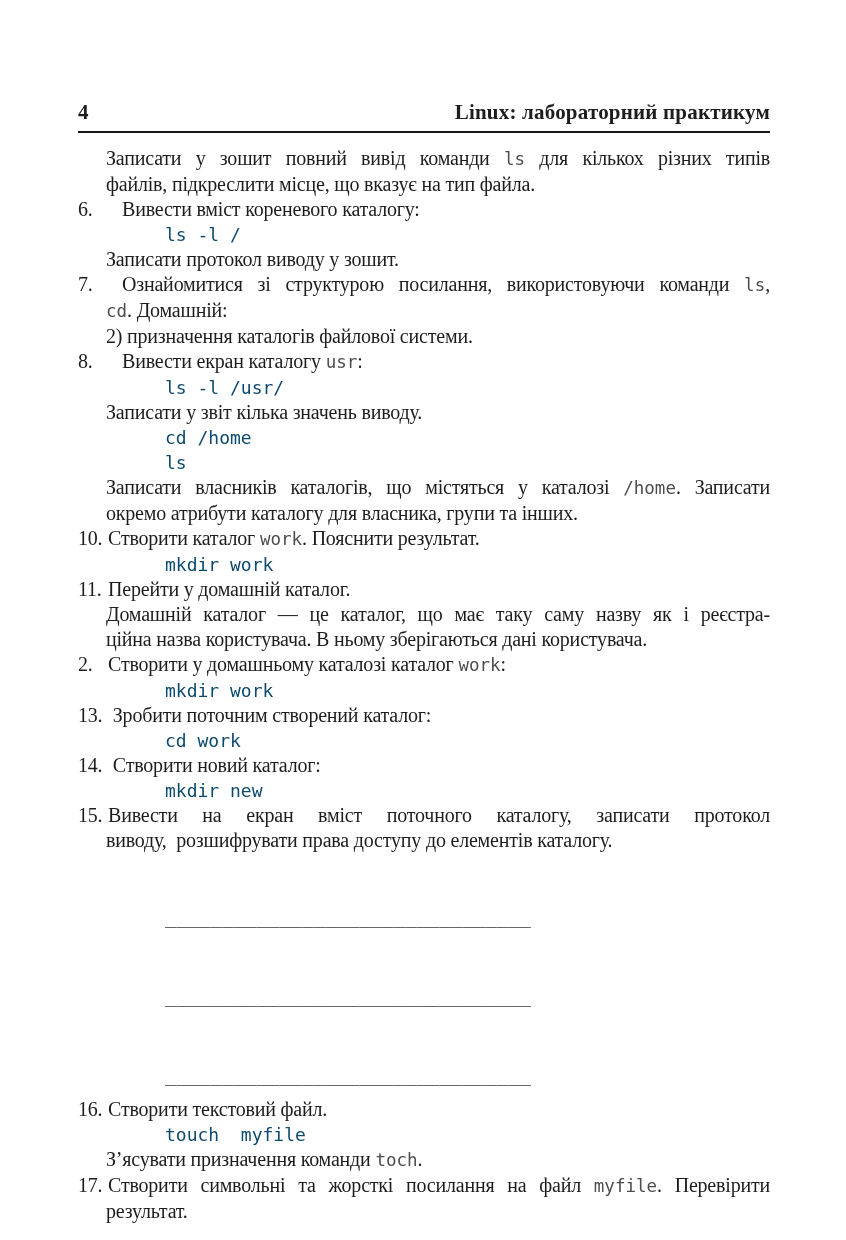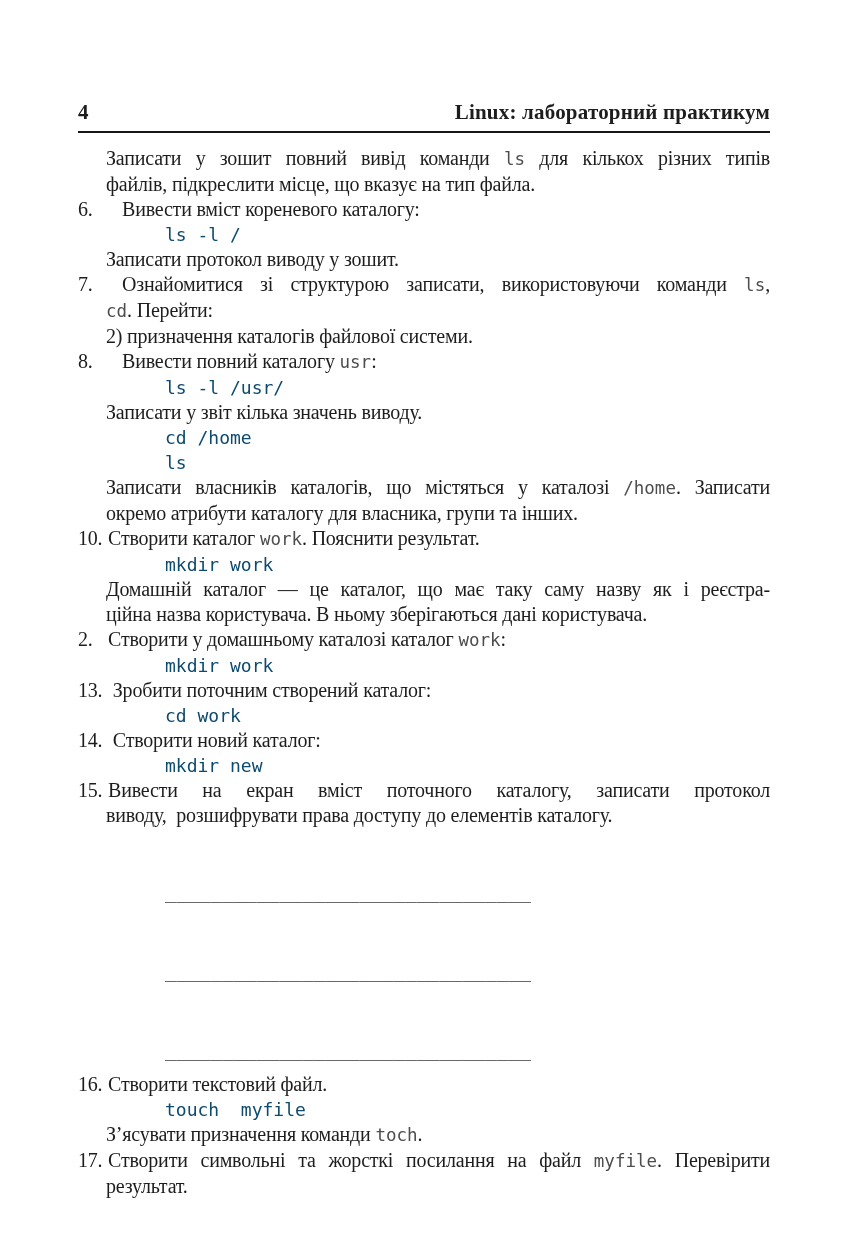--- a/index.html
+++ b/index.html
@@ -55,43 +55,46 @@
         <div class="line"><span class="tx">файлів, підкреслити місце, що вказує на тип файла.</span></div>
       </div>
       <div class="block">
         <div class="line"><span class="num w1">6.</span><span class="tx">Вивести вміст кореневого каталогу:</span></div>
       </div>
       <div class="code-line">ls -l /</div>
       <div class="block">
         <div class="line"><span class="tx">Записати протокол виводу у зошит.</span></div>
       </div>
       <div class="block">
-        <div class="line j"><span class="num w1">7.</span><span class="tx">Ознайомитися зі структурою записати, використовуючи команди </span><span class="ic">ls</span><span class="tx">,</span></div>
-        <div class="line"><span class="ic">cd</span><span class="tx">. Перейти:</span></div>
+        <div class="line j"><span class="num w1">7.</span><span class="tx">Ознайомитися зі структурою посилання, використовуючи команди </span><span class="ic">ls</span><span class="tx">,</span></div>
+        <div class="line"><span class="ic">cd</span><span class="tx">. Домашній:</span></div>
       </div>
       <div class="block">
         <div class="line"><span class="tx">2) призначення каталогів файлової системи.</span></div>
       </div>
       <div class="block">
-        <div class="line"><span class="num w1">8.</span><span class="tx">Вивести повний каталогу </span><span class="ic">usr</span><span class="tx">:</span></div>
+        <div class="line"><span class="num w1">8.</span><span class="tx">Вивести екран каталогу </span><span class="ic">usr</span><span class="tx">:</span></div>
       </div>
       <div class="code-line">ls -l /usr/</div>
       <div class="block">
         <div class="line"><span class="tx">Записати у звіт кілька значень виводу.</span></div>
       </div>
       <div class="code-line">cd /home</div>
       <div class="code-line">ls</div>
       <div class="block">
         <div class="line j"><span class="tx">Записати власників каталогів, що містяться у каталозі </span><span class="ic">/home</span><span class="tx">. Записати</span></div>
         <div class="line"><span class="tx">окремо атрибути каталогу для власника, групи та інших.</span></div>
       </div>
       <div class="block">
         <div class="line"><span class="num w2">10.</span><span class="tx">Створити каталог </span><span class="ic">work</span><span class="tx">. Пояснити результат.</span></div>
       </div>
       <div class="code-line">mkdir work</div>
+      <div class="block">
+        <div class="line"><span class="num w2">11.</span><span class="tx">Перейти у домашній каталог.</span></div>
+      </div>
       <div class="block">
         <div class="line j"><span class="tx">Домашній каталог — це каталог, що має таку саму назву як і реєстра-</span></div>
         <div class="line"><span class="tx">ційна назва користувача. В ньому зберігаються дані користувача.</span></div>
       </div>
       <div class="block">
         <div class="line"><span class="num w2">2.</span><span class="tx">Створити у домашньому каталозі каталог </span><span class="ic">work</span><span class="tx">:</span></div>
       </div>
       <div class="code-line">mkdir work</div>
       <div class="block">
         <div class="line"><span class="num w2">13.</span><span class="tx"> Зробити поточним створений каталог:</span></div>

